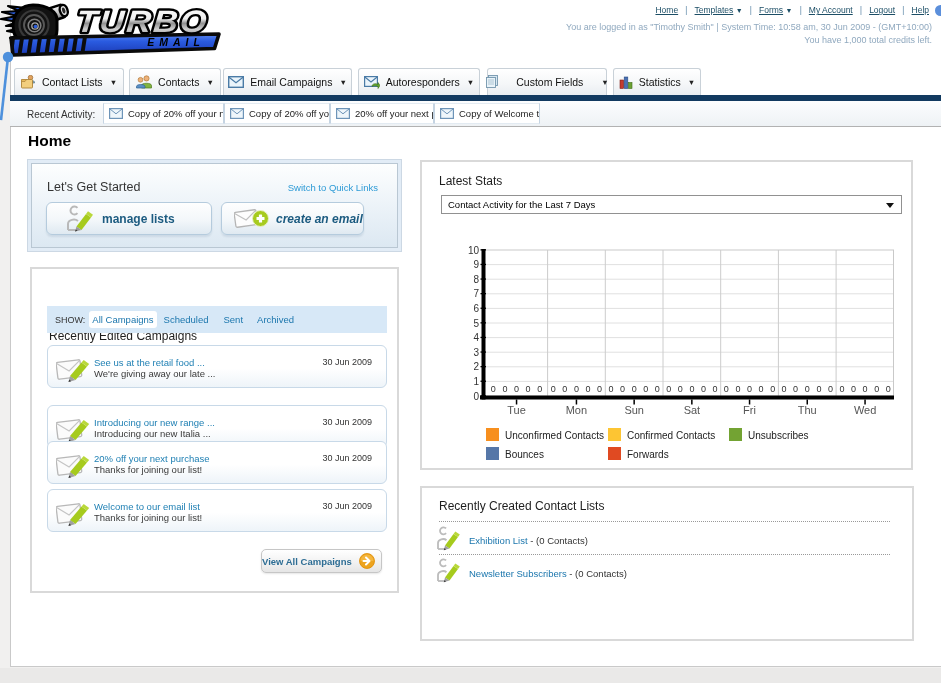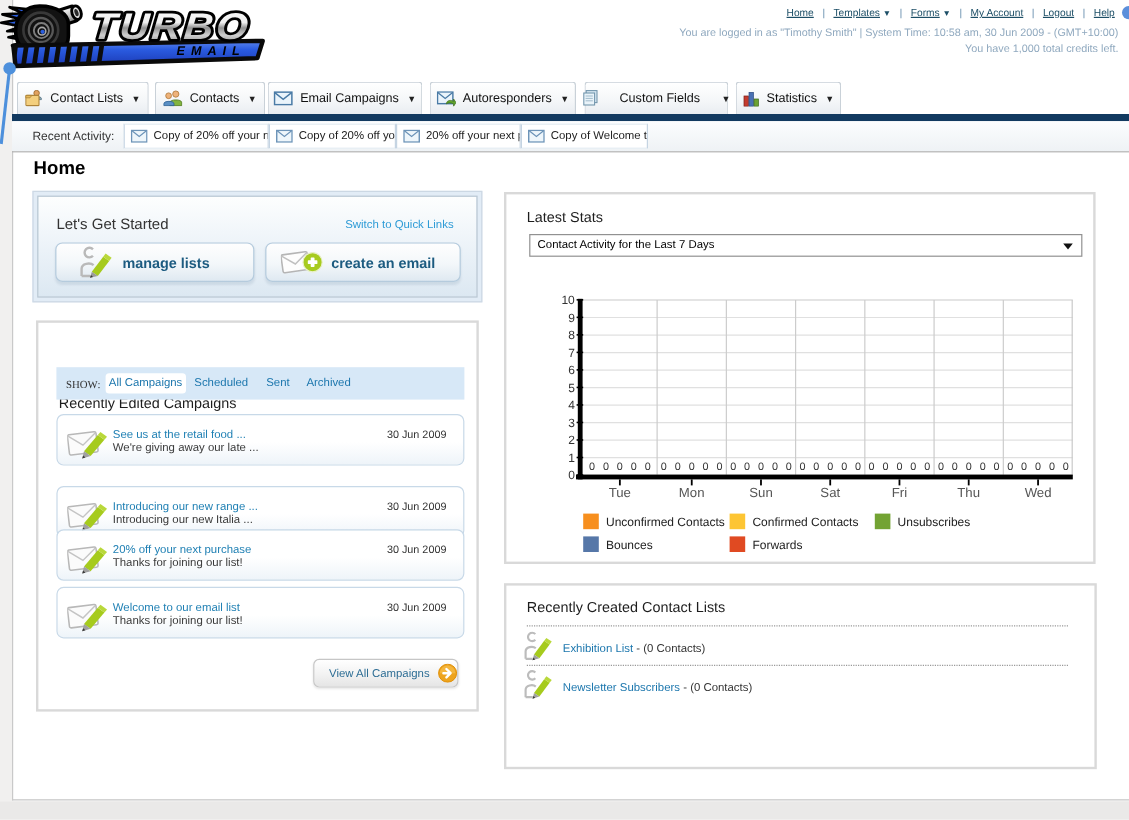--- a/index.html
+++ b/index.html
@@ -31,29 +31,29 @@
 #lgsin { position:absolute; inset:3px; border:1px solid #b9c7d3; background:linear-gradient(#fdfefe,#eef4f9 45%,#dce8f2); }
 #lgs .t { position:absolute; left:19px; top:20px; font-size:12.5px; color:#333; }
 #lgs .sw { position:absolute; right:23px; top:22px; font-size:9.5px; color:#2e9bd6; }
 .bigbtn { position:absolute; height:33px; background:linear-gradient(#fefefe,#f3f7fa 55%,#dfe9f1); border:1px solid #b5cbdd; border-radius:6px; box-shadow:0 2px 2px rgba(60,90,120,.12); display:flex; align-items:center; font-size:12px; font-weight:bold; color:#1c5b80; white-space:nowrap; }
 
 .panel { position:absolute; background:#fff; border:2px solid #d9d9d9; }
 .ptitle { position:absolute; left:17px; font-size:12px; color:#1d1d1d; }
 
 #camp { left:30px; top:267px; width:369px; height:326px; }
 #showbar { position:absolute; left:15px; top:37px; width:340px; height:27px; background:#d7e8f7; font-size:9.5px; display:flex; align-items:center; }
-#showbar .s { color:#333; font-size:9px; margin-left:8px;font-family:Liberation Serif, serif; }
+#showbar .s { color:#333; font-size:9px; margin-left:8px; }
 #showbar a { color:#1b76ad; text-decoration:none; }
 #showbar .sel { background:#fff; border-radius:3px; padding:3px 3px; margin-left:4px; }
 .crow { position:absolute; left:15px; width:340px; height:43px; border:1px solid #c8d9e8; border-radius:6px; background:linear-gradient(#ffffff 55%,#eef4f9); }
 .crow .ct { position:absolute; left:46px; top:11px; font-size:9.5px; color:#2080b4; }
 .crow .cs { position:absolute; left:46px; top:22px; font-size:9.5px; color:#3a3a3a; }
 .crow .cd { position:absolute; right:14px; top:11px; font-size:9px; color:#333; }
 .crow svg { position:absolute; left:8px; top:9px; }
-.smallbtn { position:absolute; height:24px; white-space:nowrap; border:1px solid #c6c6c6; border-radius:5px; background:linear-gradient(#ffffff,#f2f2f2 55%,#e5e5e5); display:flex; align-items:center; justify-content:flex-end; gap:7px; font-size:9.5px; color:#2d6d94; box-shadow:0 1px 2px rgba(0,0,0,.1); }
+.smallbtn { position:absolute; height:24px; white-space:nowrap; border:1px solid #c6c6c6; border-radius:5px; background:linear-gradient(#ffffff,#f2f2f2 55%,#e5e5e5); display:flex; align-items:center; justify-content:flex-start; gap:7px; font-size:9.5px; color:#2d6d94; box-shadow:0 1px 2px rgba(0,0,0,.1);font-weight:bold; }
 
 #stats { left:420px; top:160px; width:493px; height:310px; }
 #ddl { position:absolute; left:19px; top:33px; width:461px; height:19px; border:1px solid #919191; background:#fff; font-size:9.5px; color:#000; line-height:17px; padding-left:6px; }
 #ddl .ar { position:absolute; right:7px; top:7px; width:0; height:0; border-left:4.5px solid transparent; border-right:4.5px solid transparent; border-top:5px solid #111; }
 
 #cl { left:420px; top:486px; width:494px; height:155px; }
 .dots { position:absolute; left:17px; right:22px; border-top:1px dotted #999; }
 .clrow { position:absolute; left:14px; font-size:9.5px; color:#333; }
 .clrow a { color:#1b76ad; text-decoration:none; }
 </style>
@@ -212,21 +212,21 @@
           <path d="M2,25 L2,19 C2,14.5 9,13.5 12,16"></path>
           <path d="M2,25 L9,25"></path>
         </g>
         <polygon points="10.5,21.5 20,9 25,12.5 15.5,25" fill="#a6cb1d"></polygon>
         <polygon points="20,9 22,6.3 27,9.8 25,12.5" fill="#b9d83a"></polygon>
         <polygon points="10.5,21.5 15.5,25 9,26.5" fill="#9a9a9a"></polygon>
         <polygon points="9.8,24.2 9,26.5 11.5,25.8" fill="#3a3a3a"></polygon>
       </svg>
       <span style="margin-left:8px;">manage lists</span>
       </div>
-    <div class="bigbtn" style="left:193px;top:42px;width:163px;">
+    <div class="bigbtn" style="left:193px;top:42px;width:143px;font-style:italic;">
       <svg style="margin-left:12px;" width="35" height="25" viewBox="0 0 35 25">
         <g transform="rotate(-8 12 13)">
           <rect x="1" y="5" width="22" height="15" rx="1.5" fill="#fdfdfd" stroke="#b5b5b5" stroke-width="1.3"></rect>
           <path d="M1.5,6 L12,14 L22.5,6" fill="none" stroke="#c0c0c0" stroke-width="1.2"></path>
         </g>
         <circle cx="26.5" cy="12.5" r="8" fill="#a7cb1f" stroke="#e8f0c8" stroke-width="1"></circle>
         <rect x="22.5" y="10.9" width="8" height="3.2" rx="0.6" fill="#fff"></rect>
         <rect x="24.9" y="8.5" width="3.2" height="8" rx="0.6" fill="#fff"></rect>
       </svg>
       <span style="margin-left:7px;">create an email</span>

